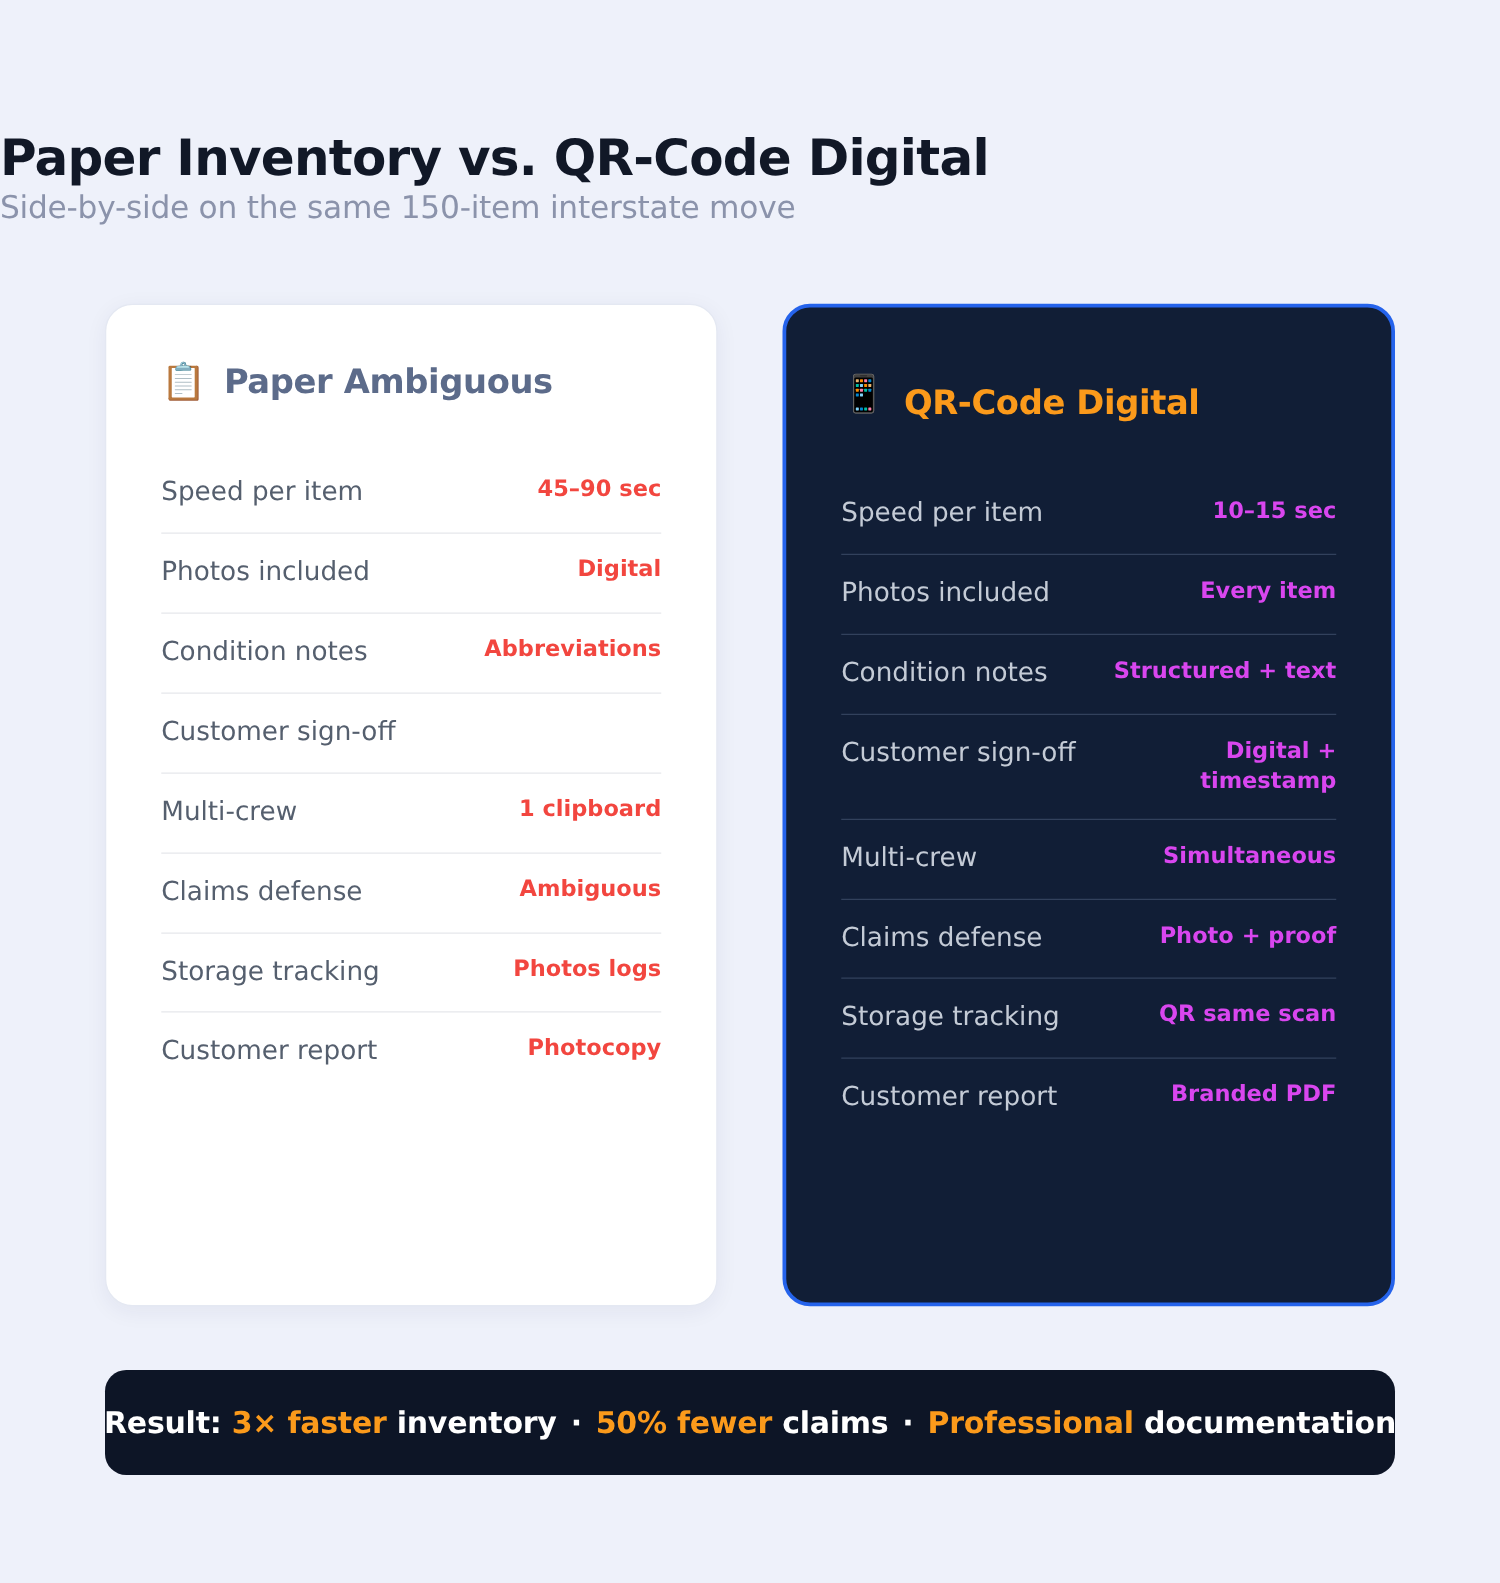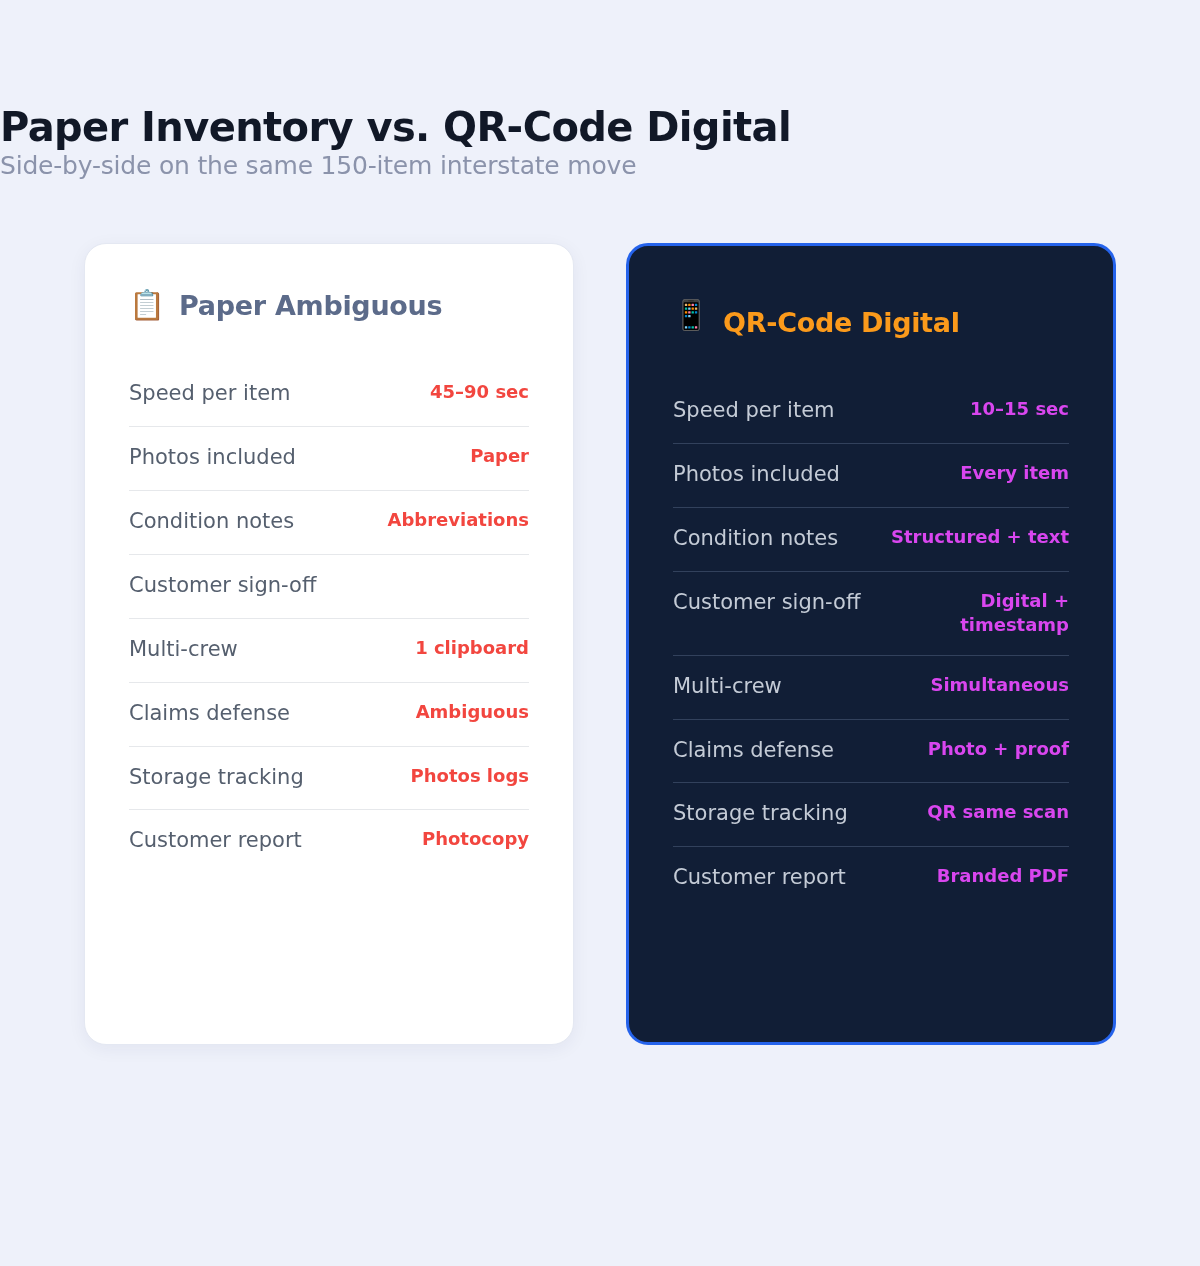--- a/index.html
+++ b/index.html
@@ -159,21 +159,21 @@
         <span class="card-emoji">📋</span>
         <span class="card-title">Paper Ambiguous</span>
       </div>
       <div class="card-rows">
         <div class="row">
           <span class="row-label">Speed per item</span>
           <span class="row-value">45–90 sec</span>
         </div>
         <div class="row">
           <span class="row-label">Photos included</span>
-          <span class="row-value">Paper</span>
+          <span class="row-value">Digital</span>
         </div>
         <div class="row">
           <span class="row-label">Condition notes</span>
           <span class="row-value">Abbreviations</span>
         </div>
         <div class="row">
           <span class="row-label">Customer sign-off</span>
         </div>
         <div class="row">
           <span class="row-label">Multi-crew</span>
@@ -230,14 +230,27 @@
         </div>
         <div class="row">
           <span class="row-label">Customer report</span>
           <span class="row-value">Branded PDF</span>
         </div>
       </div>
     </div>
 
   </div>
 
+  <div class="banner">
+    <div class="banner-text">
+      <span>Result:</span>
+      <span class="hl">3× faster</span>
+      <span>inventory</span>
+      <span class="sep">·</span>
+      <span class="hl">50% fewer</span>
+      <span>claims</span>
+      <span class="sep">·</span>
+      <span class="hl">Professional</span>
+      <span>documentation</span>
+    </div>
+  </div>
 
 </div>
 
 </body></html>

